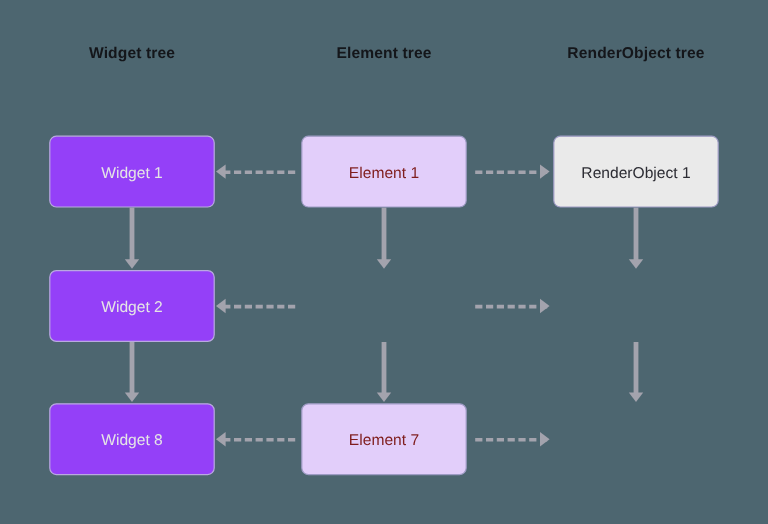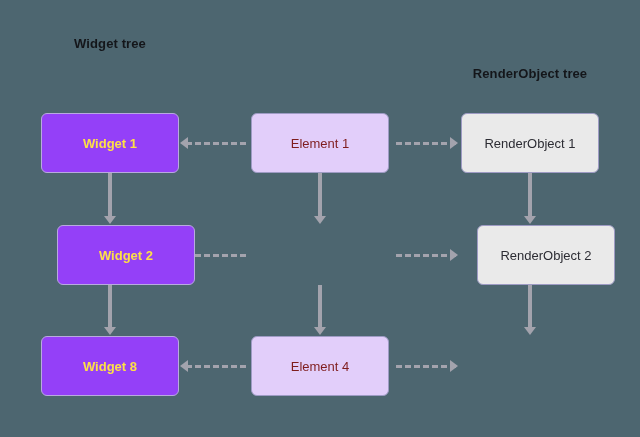--- a/index.html
+++ b/index.html
@@ -28,62 +28,61 @@
     width: 138px;
     text-align: center;
     font-size: 13px;
     font-weight: bold;
     color: #14161a;
     letter-spacing: 0.1px;
     white-space: nowrap;
   }
   .col-header.c0 { left: 41px; }
   .col-header.c1 { left: 251px; }
-  .col-header.c2 { left: 461px; margin-top: 30px; }
+  .col-header.c2 { left: 461px; }
 
   
   .node {
     position: absolute;
     width: 138px;
     height: 60px;
     box-sizing: border-box;
     border-radius: 6px;
     display: flex;
     align-items: center;
     justify-content: center;
     font-size: 13px;
     line-height: 1;
     border: 1px solid #9e9bc4;
     z-index: 3;
   }
   .node.widget {
     background: #9440f8;
-    color: #fde047;
+    color: #e5e5e5;
     border-color: #b9a9e0;
-    font-weight: bold;
   }
   .node.element {
     background: #e2cefa;
     color: #7f1d1d;
     border-color: #9e9bc4;
   }
   .node.renderobject {
     background: #eaeaea;
     color: #2c2c33;
     border-color: #9e9bc4;
     text-align: right;
   }
 
   
   .cx0 { left: 41px; }
   .cx1 { left: 251px; }
   .cx2 { left: 461px; }
   
   .ry0 { top: 113px; }
-  .ry1 { top: 225px; margin-left: 16px; }
+  .ry1 { top: 225px; }
   .ry2 { top: 336px; }
 
   
   .v-conn {
     position: absolute;
     width: 4px;
     background: #a3a3ad;
     z-index: 1;
   }
   .v-conn.seg-a { top: 173px; height: 44px; }
@@ -139,20 +138,21 @@
   .h-head.hy0 { top: 137px; }
   .h-head.hy1 { top: 249px; }
   .h-head.hy2 { top: 360px; }
 </style>
 </head>
 <body>
 
 <div id="canvas">
 
   <div class="col-header c0">Widget tree</div>
+  <div class="col-header c1">Element tree</div>
   <div class="col-header c2">RenderObject tree</div>
 
   <div class="v-conn seg-a vx0"></div>
   <div class="v-head seg-a vx0"></div>
   <div class="v-conn seg-b vx0"></div>
   <div class="v-head seg-b vx0"></div>
 
   <div class="v-conn seg-a vx1"></div>
   <div class="v-head seg-a vx1"></div>
   <div class="v-conn seg-b vx1"></div>
@@ -175,18 +175,17 @@
   <div class="h-conn hx-right hy1"></div>
   <div class="h-head point-right hy1"></div>
   <div class="h-conn hx-right hy2"></div>
   <div class="h-head point-right hy2"></div>
 
   <div class="node widget cx0 ry0">Widget 1</div>
   <div class="node widget cx0 ry1">Widget 2</div>
   <div class="node widget cx0 ry2">Widget 8</div>
 
   <div class="node element cx1 ry0">Element 1</div>
-  <div class="node element cx1 ry2">Element 4</div>
+  <div class="node element cx1 ry2">Element 7</div>
 
   <div class="node renderobject cx2 ry0">RenderObject 1</div>
-  <div class="node renderobject cx2 ry1">RenderObject 2</div>
 
 </div>
 
 </body></html>

